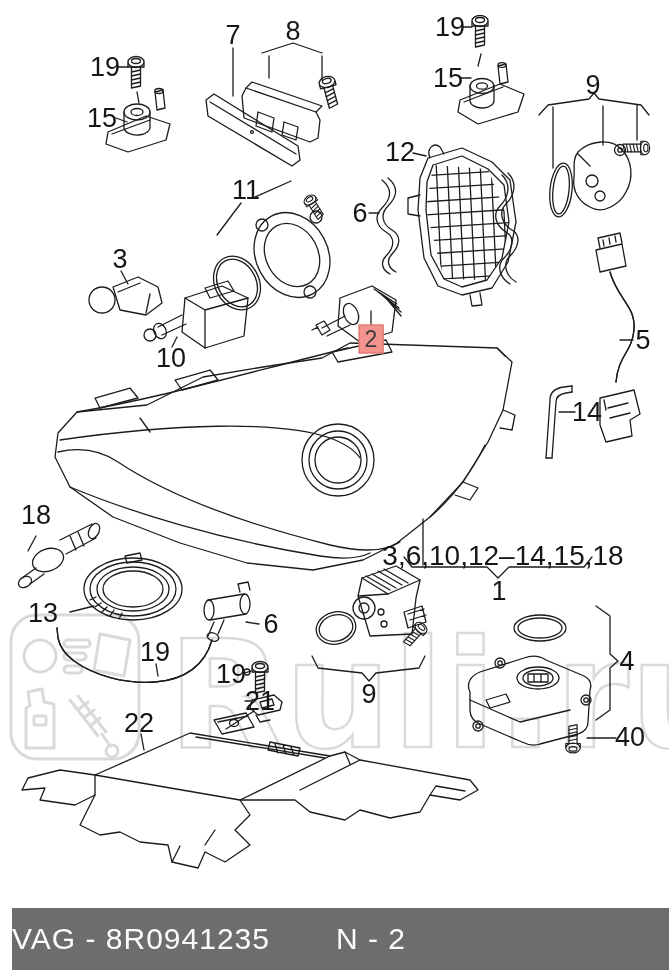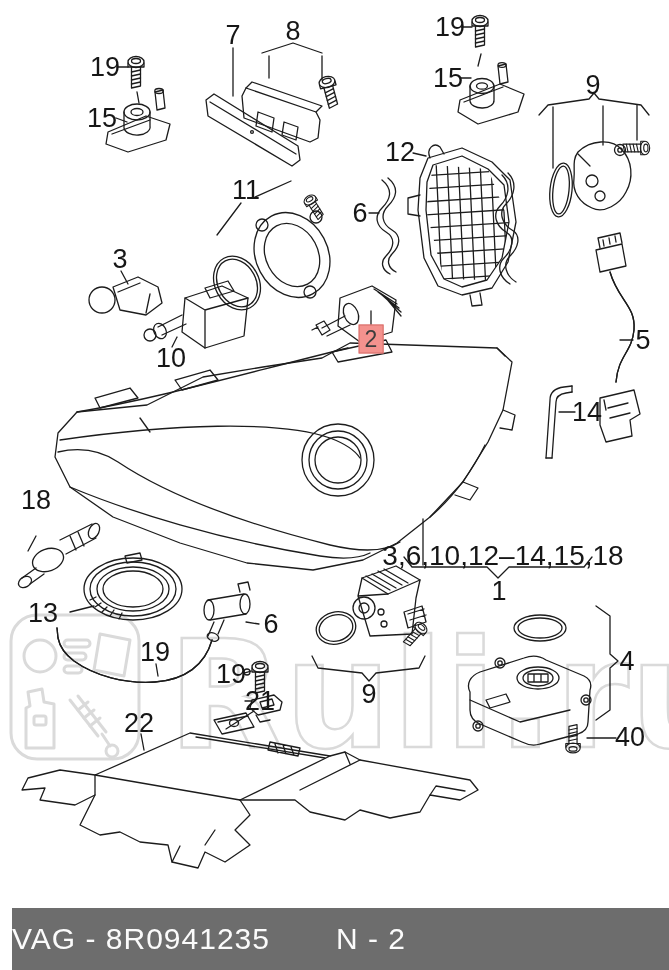--- a/index.html
+++ b/index.html
@@ -341,21 +341,21 @@
       <div class="plabel" style="left: 448px; top: 78px;">15</div>
       <div class="plabel" style="left: 593px; top: 85px;">9</div>
       <div class="plabel" style="left: 400px; top: 152px; text-align: center;">12</div>
       <div class="plabel" style="left: 360px; top: 213px;">6</div>
       <div class="plabel" style="left: 246px; top: 190px;">11</div>
       <div class="plabel" style="left: 120px; top: 259px;">3</div>
       <div class="plabel" style="left: 171px; top: 358px;">10</div>
       <div class="plabel hl" style="left: 371px; top: 339px; background: rgb(244, 146, 142);">2</div>
       <div class="plabel" style="left: 643px; top: 340px;">5</div>
       <div class="plabel" style="left: 587px; top: 412px; text-align: center;">14</div>
-      <div class="plabel" style="left: 36px; top: 500px;">18</div>
+      <div class="plabel" style="left: 36px; top: 515px;">18</div>
       <div class="plabel" style="left: 43px; top: 613px;">13</div>
       <div class="plabel" style="left: 271px; top: 624px;">6</div>
       <div class="plabel" style="left: 155px; top: 652px;">19</div>
       <div class="plabel" style="left: 231px; top: 674px;">19</div>
       <div class="plabel" style="left: 232px; top: 701px; margin-left: 28px;">21</div>
       <div class="plabel" style="left: 139px; top: 723px;">22</div>
       <div class="plabel" style="left: 369px; top: 694px;">9</div>
       <div class="plabel" style="left: 499px; top: 591px;">1</div>
       <div class="plabel" style="left: 627px; top: 661px;">4</div>
       <div class="plabel" style="left: 630px; top: 737px;">40</div>

